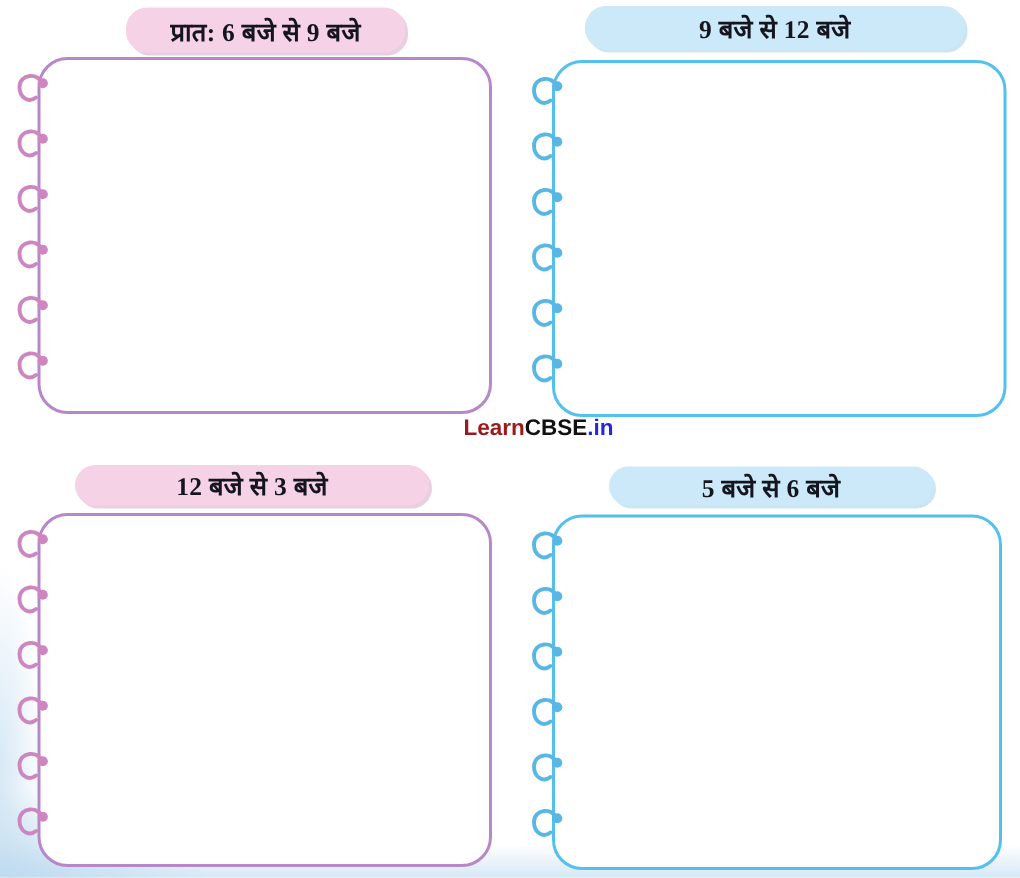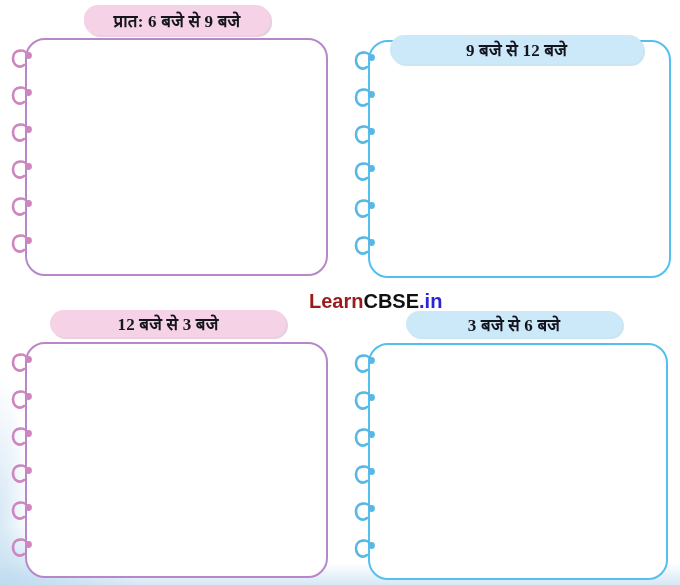--- a/index.html
+++ b/index.html
@@ -58,24 +58,23 @@
   }
   .pink .ring{ color:var(--pink-ring,#cd86c0); }
   .blue .ring{ color:var(--blue-ring,#58b7e5); }
 
   
   .watermark{
     position:absolute;
     left:309px;top:277px;
     font-family:"Liberation Sans","DejaVu Sans",sans-serif;
     font-weight:bold;
-    font-size:20px;
+    font-size:15px;
     z-index:5;
     white-space:nowrap;
-    margin-top:13px;
   }
   .wm-learn{ color:var(--watermark-learn,#991b1b); }
   .wm-cbse{ color:var(--watermark-cbse,#111111); }
   .wm-in{ color:var(--watermark-in,#2727d8); }
 </style>
 </head>
 <body>
 
 <div class="canvas">
 
@@ -105,21 +104,21 @@
           <circle cx="18.5" cy="6.5" r="3.4" fill="currentColor"></circle>
         </svg>
         <svg viewBox="0 0 26 22" class="ring" style="top: 194px;">
           <path d="M18,7 C16,-1 3,0 3,9 C3,16 9,20 14,16" fill="none" stroke="currentColor" stroke-width="2.6" stroke-linecap="round"></path>
           <circle cx="18.5" cy="6.5" r="3.4" fill="currentColor"></circle>
         </svg>
       </div>
   </div>
 
   <div class="quadrant blue">
-    <div class="tag" style="left:390px;top:4px;width:253px;height:29px;margin-top:31px;">
+    <div class="tag" style="left:390px;top:4px;width:253px;height:29px;">
       <span>9 बजे से 12 बजे</span>
     </div>
     <div class="page" style="left:368px;top:40px;width:303px;height:238px;">
         <svg viewBox="0 0 26 22" class="ring" style="top: 9px;">
           <path d="M18,7 C16,-1 3,0 3,9 C3,16 9,20 14,16" fill="none" stroke="currentColor" stroke-width="2.6" stroke-linecap="round"></path>
           <circle cx="18.5" cy="6.5" r="3.4" fill="currentColor"></circle>
         </svg>
         <svg viewBox="0 0 26 22" class="ring" style="top: 46px;">
           <path d="M18,7 C16,-1 3,0 3,9 C3,16 9,20 14,16" fill="none" stroke="currentColor" stroke-width="2.6" stroke-linecap="round"></path>
           <circle cx="18.5" cy="6.5" r="3.4" fill="currentColor"></circle>
@@ -174,21 +173,21 @@
         </svg>
         <svg viewBox="0 0 26 22" class="ring" style="top: 194px;">
           <path d="M18,7 C16,-1 3,0 3,9 C3,16 9,20 14,16" fill="none" stroke="currentColor" stroke-width="2.6" stroke-linecap="round"></path>
           <circle cx="18.5" cy="6.5" r="3.4" fill="currentColor"></circle>
         </svg>
       </div>
   </div>
 
   <div class="quadrant blue">
     <div class="tag" style="left:406px;top:311px;width:216px;height:26px;">
-      <span>3 बजे से 6 बजे</span>
+      <span>5 बजे से 6 बजे</span>
     </div>
     <div class="page" style="left:368px;top:343px;width:300px;height:237px;">
         <svg viewBox="0 0 26 22" class="ring" style="top: 9px;">
           <path d="M18,7 C16,-1 3,0 3,9 C3,16 9,20 14,16" fill="none" stroke="currentColor" stroke-width="2.6" stroke-linecap="round"></path>
           <circle cx="18.5" cy="6.5" r="3.4" fill="currentColor"></circle>
         </svg>
         <svg viewBox="0 0 26 22" class="ring" style="top: 46px;">
           <path d="M18,7 C16,-1 3,0 3,9 C3,16 9,20 14,16" fill="none" stroke="currentColor" stroke-width="2.6" stroke-linecap="round"></path>
           <circle cx="18.5" cy="6.5" r="3.4" fill="currentColor"></circle>
         </svg>

